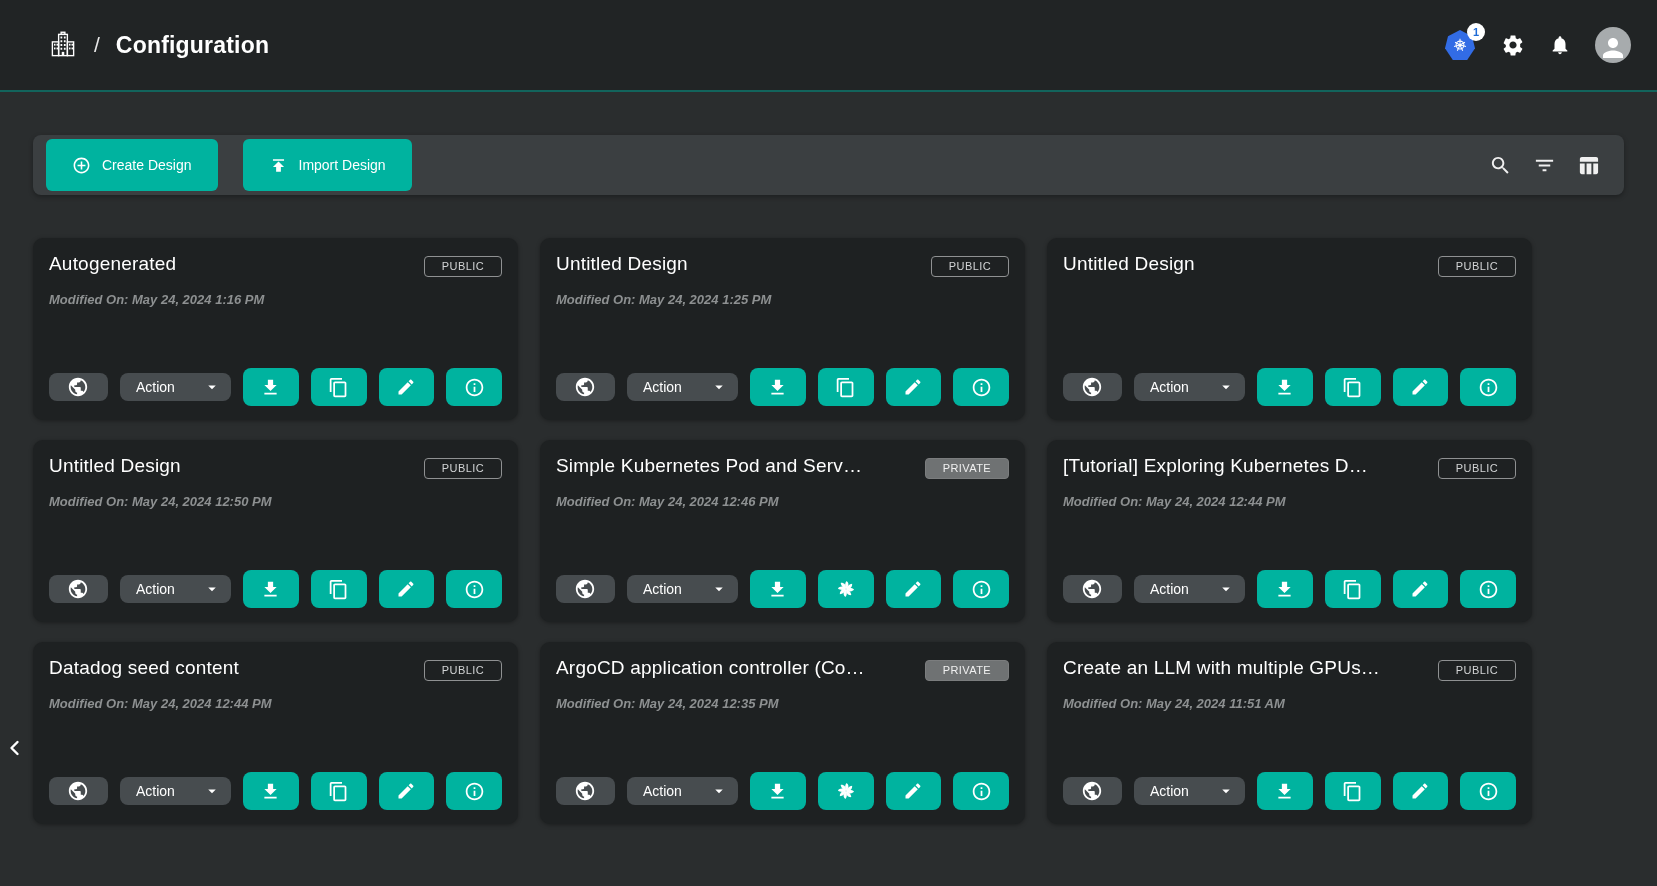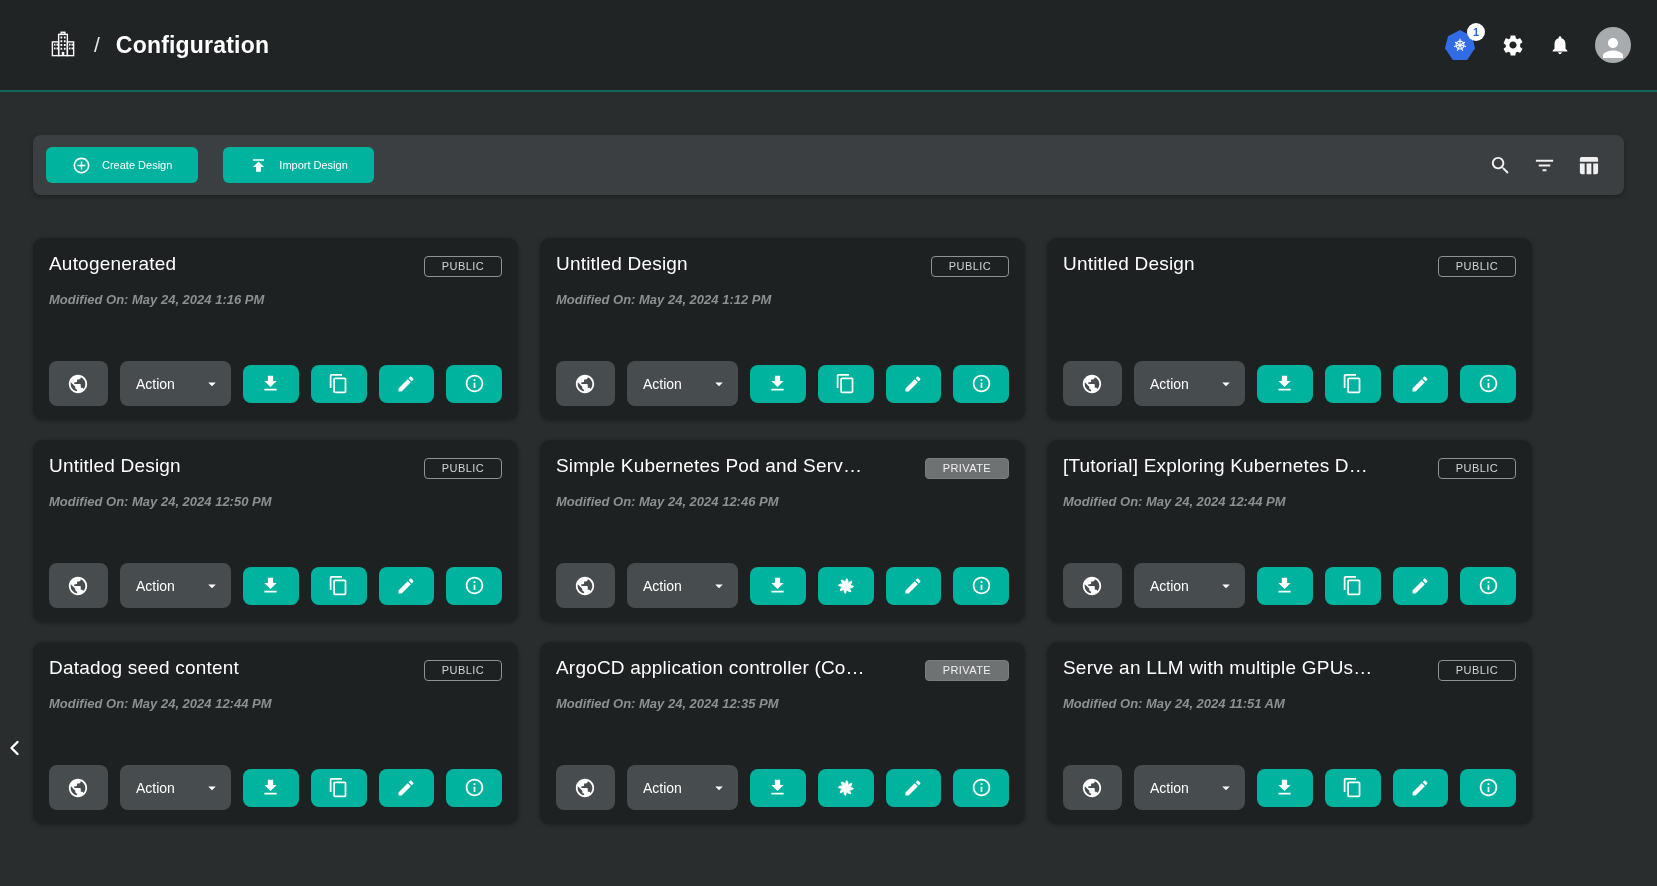--- a/index.html
+++ b/index.html
@@ -51,24 +51,24 @@
     margin: 43px 33px 0 33px;
     height: 60px;
     background: #3b3f41;
     border-radius: 8px;
     display: flex;
     align-items: center;
     padding: 0 16px 0 13px;
     box-shadow: 0 2px 5px rgba(0,0,0,0.3);
   }
   .btn-primary {
-    height: 36px;
+    height: 52px;
     background: #00B39F;
     border: none; border-radius: 6px;
-    color: #fff; font-size: 11px; font-family: inherit;
+    color: #fff; font-size: 14px; font-family: inherit;
     display: inline-flex; align-items: center; gap: 11px;
     padding: 0 26px; cursor: pointer;
   }
   .btn-primary + .btn-primary { margin-left: 25px; justify-content: space-between; }
   .toolbar-icons { margin-left: auto; display: flex; align-items: center; gap: 21px; padding-right: 8px; }
 
   
   .cards-grid {
     margin: 43px 0 0 33px;
     display: grid;
@@ -97,21 +97,21 @@
   }
   .badge-outlined { border: 1px solid #8f9192; color: #d2d4d5; background: transparent; }
   .badge-filled { border: 1px solid #7b7d7e; color: #f0f0f0; background: #6f7273; }
   .modified-on {
     margin-top: 15px;
     font-size: 13px; font-style: italic; font-weight: 600;
     color: #8d9091;
   }
   .card-footer { margin-top: auto; display: flex; align-items: center; gap: 12px; }
   .btn-dark {
-    height: 45px; background: #474c4f; border: none; border-radius: 8px;
+    height: 28px; background: #474c4f; border: none; border-radius: 8px;
     color: #fff; cursor: pointer; display: flex; align-items: center; justify-content: center;
   }
   .globe-btn { width: 60px; }
   .action-btn { padding: 0; overflow: hidden; }
   .action-btn .action-label-part {
     padding: 0 17px; font-size: 14px; font-family: inherit; color: #fff;
     display: flex; align-items: center; height: 100%;
   }
   .action-btn .action-divider { width: 1px; height: 38px; background: rgba(255,255,255,0.45); }
   .action-btn .action-caret-part { padding: 0 11px; display: flex; align-items: center; height: 100%; }
@@ -321,21 +321,21 @@
         </span>
       </button>
     </div>
   </div>
 
   <div class="design-card">
     <div class="card-top">
       <div class="design-title">Untitled Design</div>
       <span class="visibility-badge badge-outlined">PUBLIC</span>
     </div>
-    <div class="modified-on">Modified On: May 24, 2024 1:12 PM</div>
+    <div class="modified-on">Modified On: May 24, 2024 1:25 PM</div>
 
     <div class="card-footer">
       <button class="btn-dark globe-btn">
         <span>
           <svg width="22" height="22" viewBox="0 0 24 24" fill="#ffffff">
             <path d="M12 2C6.48 2 2 6.48 2 12s4.48 10 10 10 10-4.48 10-10S17.52 2 12 2zm-1 17.93c-3.95-.49-7-3.85-7-7.93 0-.62.08-1.21.21-1.79L9 15v1c0 1.1.9 2 2 2v1.93zm6.9-2.54c-.26-.81-1-1.39-1.9-1.39h-1v-3c0-.55-.45-1-1-1H8v-2h2c.55 0 1-.45 1-1V7h2c1.1 0 2-.9 2-2v-.41c2.93 1.19 5 4.06 5 7.41 0 2.08-.8 3.97-2.1 5.39z"></path>
           </svg>
         </span>
       </button>
 
@@ -790,21 +790,21 @@
           <svg width="21" height="21" viewBox="0 0 24 24" fill="#ffffff">
             <path d="M11 7h2v2h-2zm0 4h2v6h-2zm1-9C6.48 2 2 6.48 2 12s4.48 10 10 10 10-4.48 10-10S17.52 2 12 2zm0 18c-4.41 0-8-3.59-8-8s3.59-8 8-8 8 3.59 8 8-3.59 8-8 8z"></path>
           </svg>
         </span>
       </button>
     </div>
   </div>
 
   <div class="design-card">
     <div class="card-top">
-      <div class="design-title">Serve an LLM with multiple GPUs…</div>
+      <div class="design-title">Create an LLM with multiple GPUs…</div>
       <span class="visibility-badge badge-outlined">PUBLIC</span>
     </div>
     <div class="modified-on">Modified On: May 24, 2024 11:51 AM</div>
 
     <div class="card-footer">
       <button class="btn-dark globe-btn">
         <span>
           <svg width="22" height="22" viewBox="0 0 24 24" fill="#ffffff">
             <path d="M12 2C6.48 2 2 6.48 2 12s4.48 10 10 10 10-4.48 10-10S17.52 2 12 2zm-1 17.93c-3.95-.49-7-3.85-7-7.93 0-.62.08-1.21.21-1.79L9 15v1c0 1.1.9 2 2 2v1.93zm6.9-2.54c-.26-.81-1-1.39-1.9-1.39h-1v-3c0-.55-.45-1-1-1H8v-2h2c.55 0 1-.45 1-1V7h2c1.1 0 2-.9 2-2v-.41c2.93 1.19 5 4.06 5 7.41 0 2.08-.8 3.97-2.1 5.39z"></path>
           </svg>

